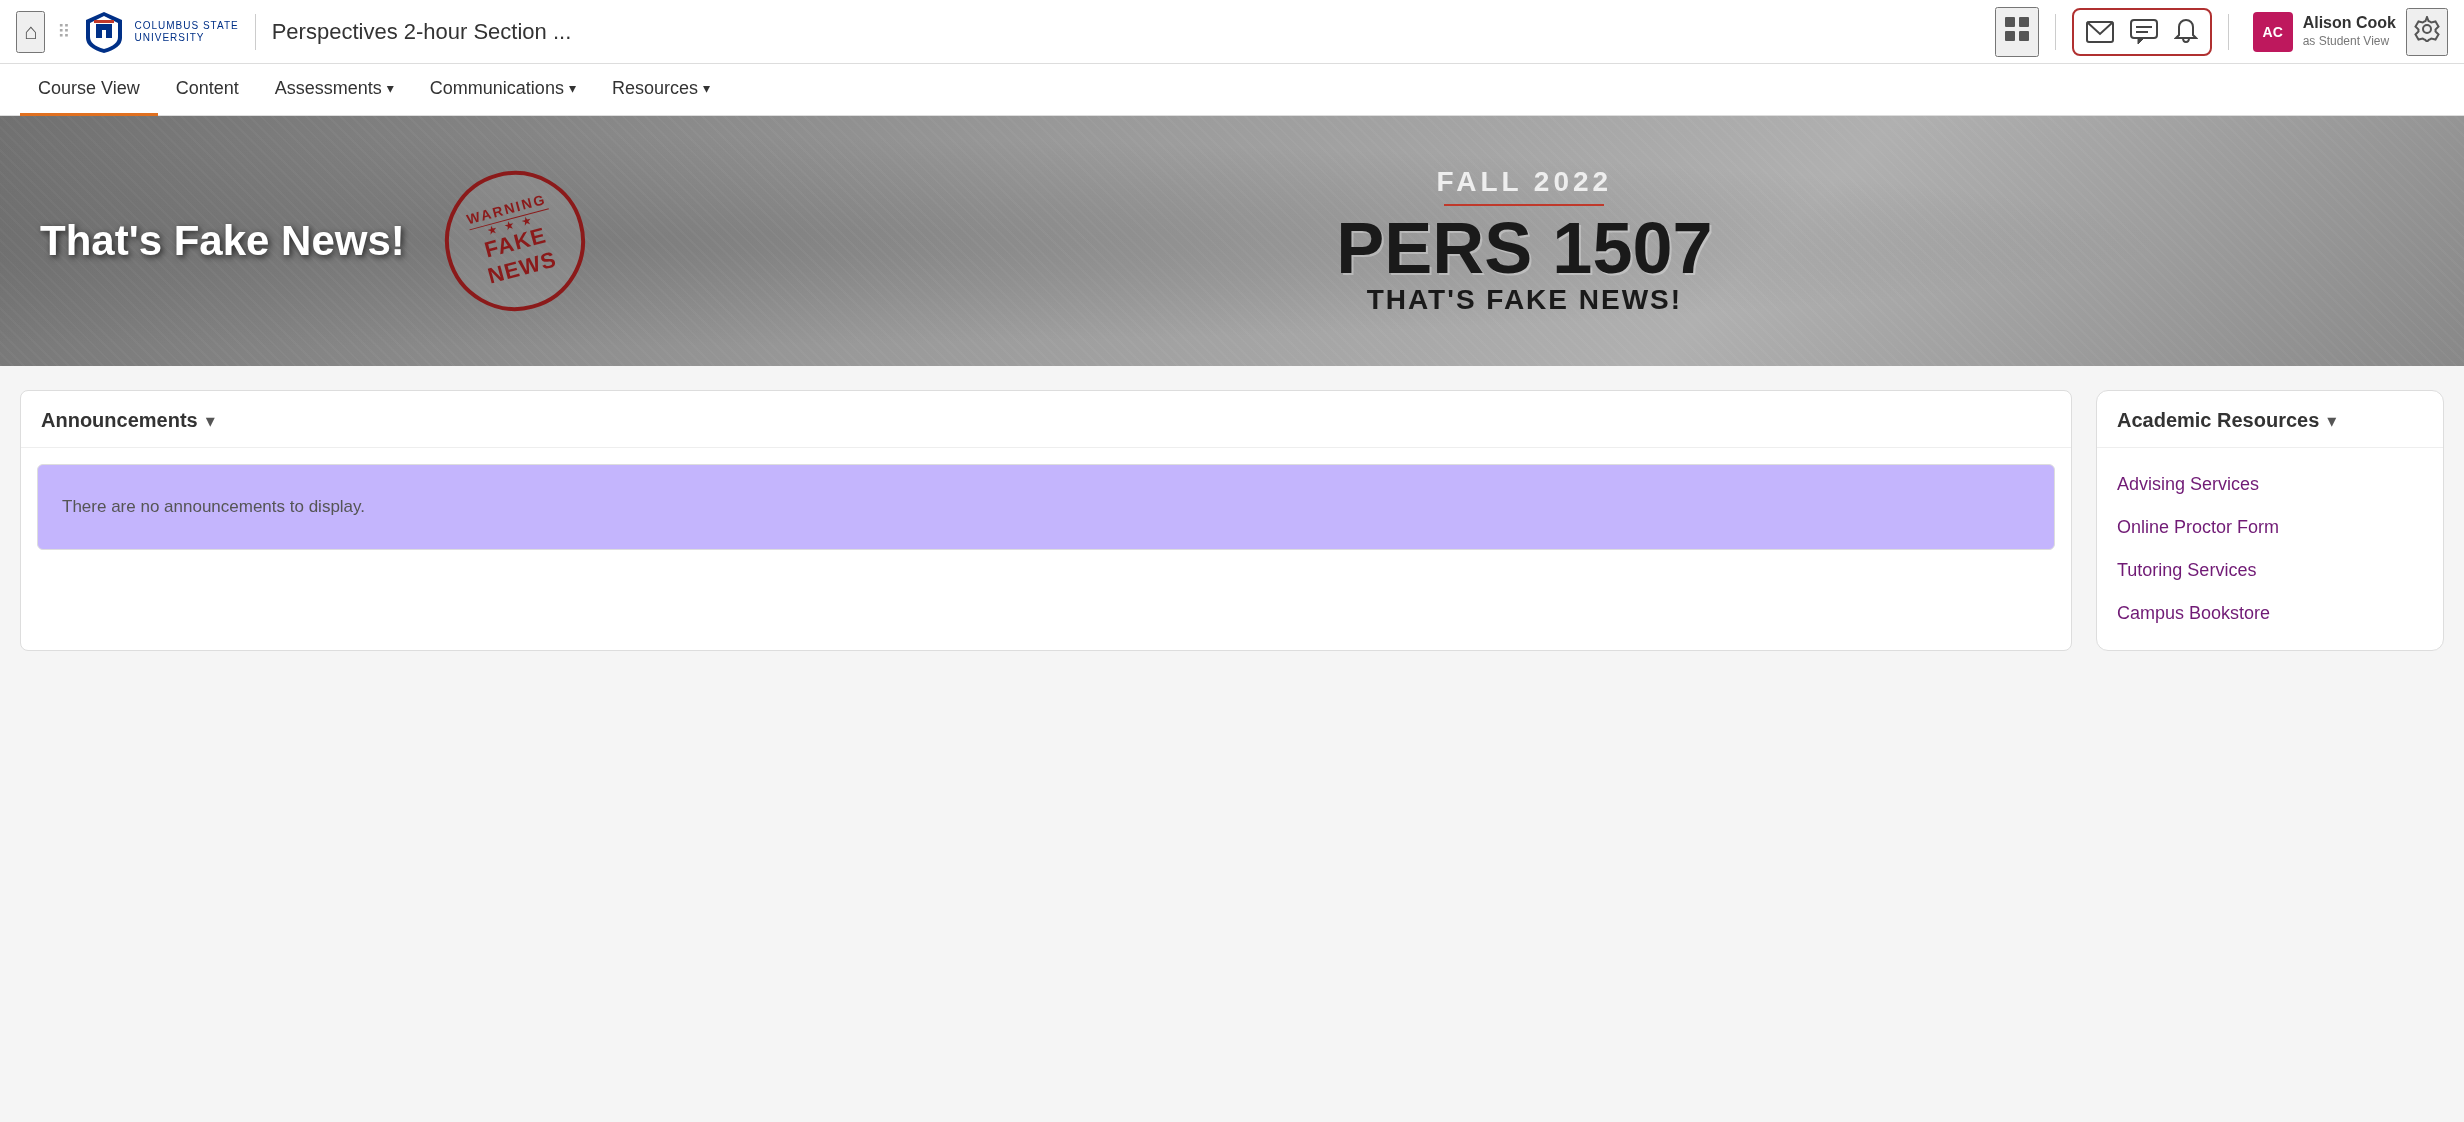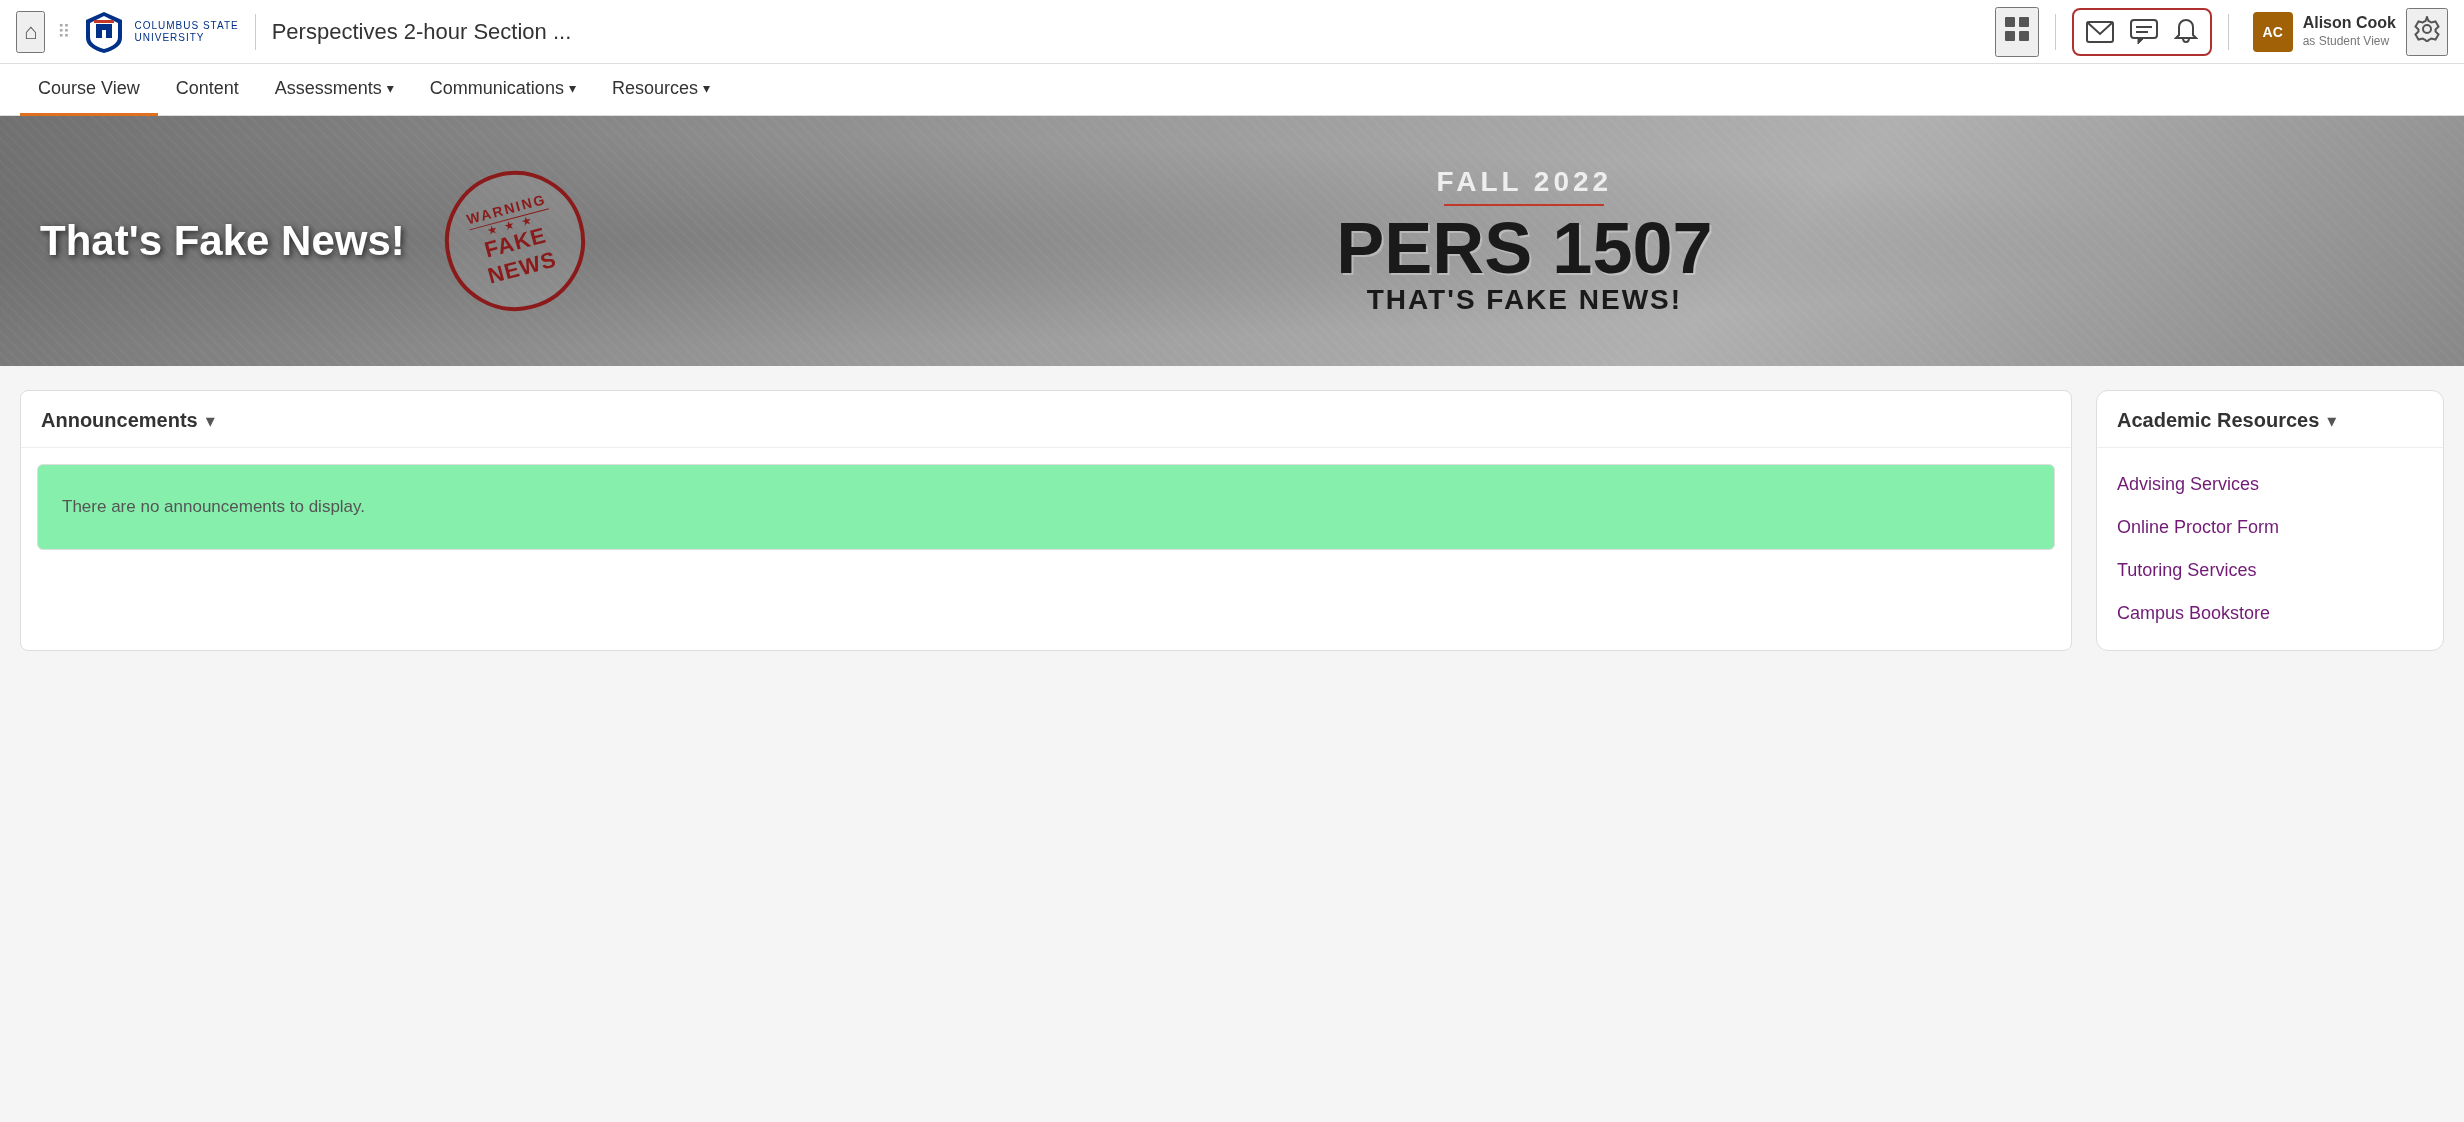--- a/index.html
+++ b/index.html
@@ -86,21 +86,21 @@
     }
     .user-area {
       display: flex;
       align-items: center;
       gap: 10px;
       margin-left: 8px;
     }
     .user-avatar {
       width: 40px;
       height: 40px;
-      background: #a16207;
+      background: #be185d;
       border-radius: 4px;
       display: flex;
       align-items: center;
       justify-content: center;
       color: #fff;
       font-size: 14px;
       font-weight: bold;
     }
     .user-info {
       line-height: 1.3;
@@ -293,21 +293,21 @@
     .panel-caret {
       font-size: 18px;
       color: #555;
       cursor: pointer;
     }
     .announcements-empty {
       margin: 16px;
       border: 1px solid #ddd;
       border-radius: 6px;
       padding: 32px 24px;
-      background: #86efac;
+      background: #c4b5fd;
     }
     .announcements-empty-text {
       font-size: 17px;
       color: #555;
     }
 
     
     .resources-panel {
       width: 348px;
       background: #fff;

